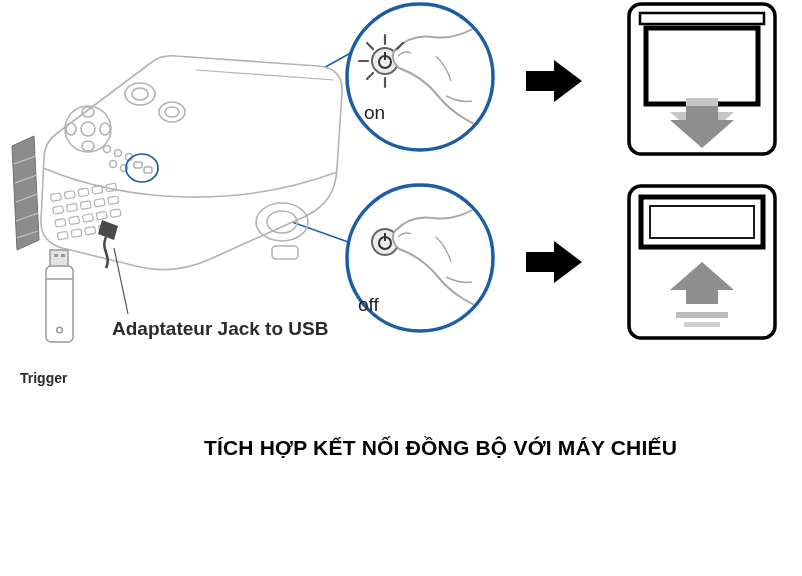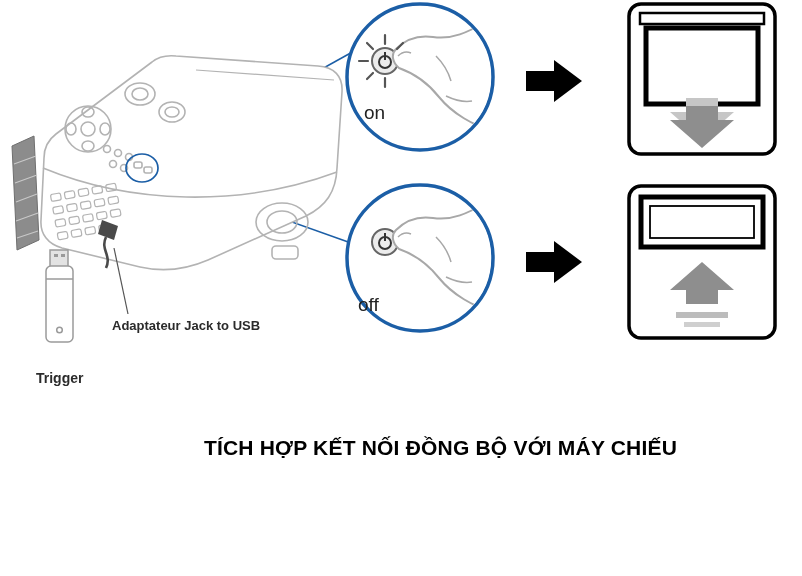--- a/index.html
+++ b/index.html
@@ -1,21 +1,21 @@
 <!DOCTYPE html>
 <html><head>
 <meta charset="utf-8">
 <style>
   html,body{margin:0;padding:0;background:#fff;}
   #canvas{
     position:relative;width:802px;height:576px;background:#ffffff;
     font-family:"Liberation Sans",sans-serif;overflow:hidden;padding-left:23px;
   }
   .abs{position:absolute;}
-  .label-small{font-weight:bold;font-size:13px;color:#2b2b2b;white-space:nowrap;}
+  .label-small{font-weight:bold;font-size:19px;color:#2b2b2b;white-space:nowrap;}
   .label-onoff{font-size:19px;color:#222;white-space:nowrap;}
   .caption{
     width:100%;text-align:center;font-weight:bold;font-size:21px;color:#000000;
     letter-spacing:.2px;box-sizing:border-box;padding-left:56px;white-space:nowrap;
   }
   svg{display:block;}
 </style>
 </head>
 <body>
 
@@ -185,16 +185,16 @@
       <rect x="650" y="206" width="104" height="32" fill="#ffffff" stroke="#000" stroke-width="1.8"></rect>
       <polygon points="686,304 718,304 718,290 734,290 702,262 670,290 686,290" fill="#8e8e8e"></polygon>
       <rect x="676" y="312" width="52" height="6" fill="#bcbcbc"></rect>
       <rect x="684" y="322" width="36" height="5" fill="#cfcfcf"></rect>
     </g>
   </svg>
 
   <div class="abs label-onoff" style="left:364px;top:102px">on</div>
   <div class="abs label-onoff" style="left:358px;top:294px">off</div>
   <div class="abs label-small" style="left:112px;top:318px">Adaptateur Jack to USB</div>
-  <div class="abs label-small" style="left:36px;top:370px;font-size:14px">Trigger</div>
+  <div class="abs label-small" style="left:20px;top:370px;font-size:14px">Trigger</div>
   <div class="abs caption" style="left:0;top:436px">TÍCH HỢP KẾT NỐI ĐỒNG BỘ VỚI MÁY CHIẾU</div>
 
 </div>
 
 </body></html>

